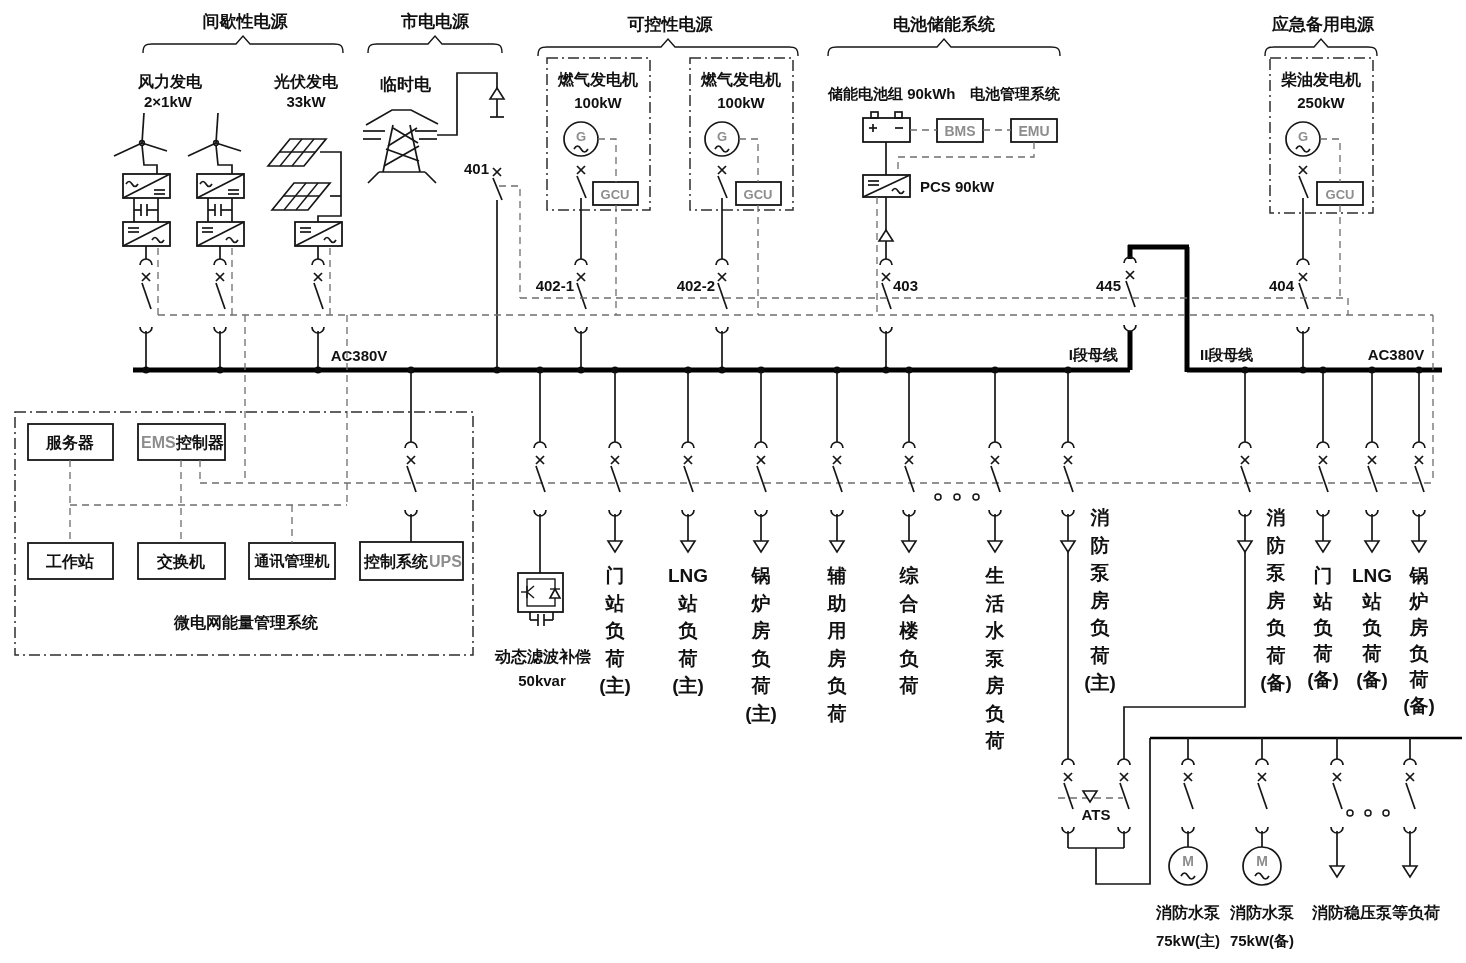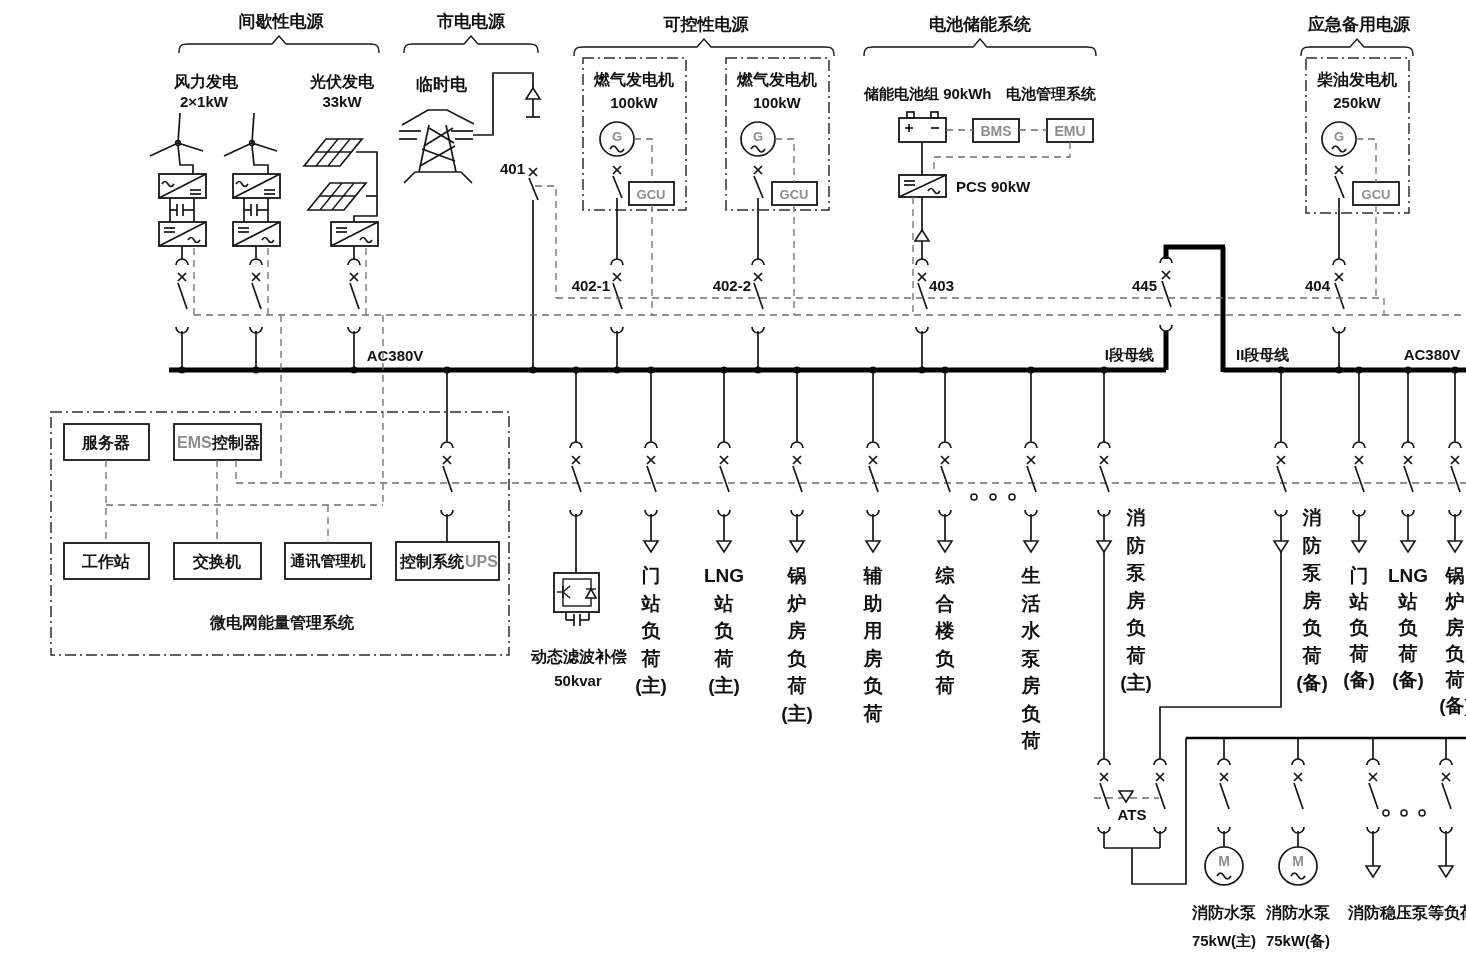--- a/index.html
+++ b/index.html
@@ -1,16 +1,16 @@
 <!DOCTYPE html>
 <html><head>
 <meta charset="utf-8">
 <style>
   html,body{margin:0;padding:0;background:#fff;}
-  .stage{width:1202px;height:963px;position:relative;background:#fff;padding-left:36px;}
+  .stage{width:1202px;height:963px;position:relative;background:#fff;}
   svg{display:block;}
   
   .ln{stroke:#161616;stroke-width:1.7;fill:none;}
   .thin{stroke:#161616;stroke-width:1.4;fill:none;}
   .thk{stroke:#000;stroke-width:5;fill:none;}
   .thk2{stroke:#000;stroke-width:2.4;fill:none;}
   .dsh{stroke:#6e6e6e;stroke-width:1.3;fill:none;stroke-dasharray:7 5;}
   .dd{stroke:#2e2e2e;stroke-width:1.5;fill:none;stroke-dasharray:11 4 2 4;}
   .box{stroke:#161616;stroke-width:1.8;fill:none;}
   .tri{stroke:#161616;stroke-width:1.6;fill:#ffffff;}

